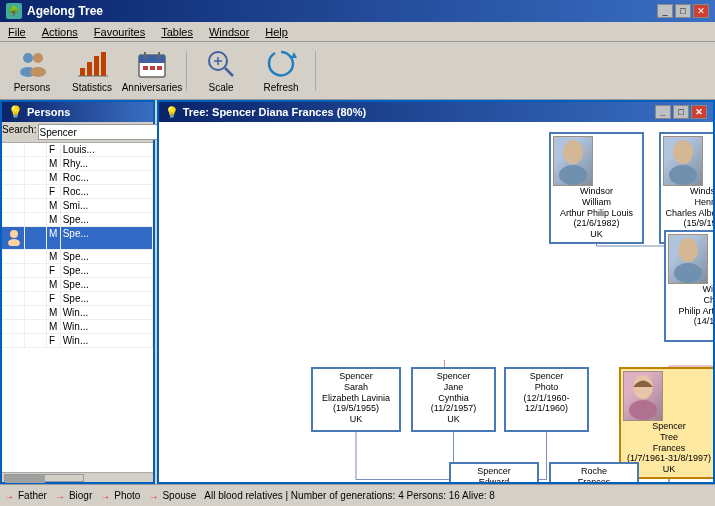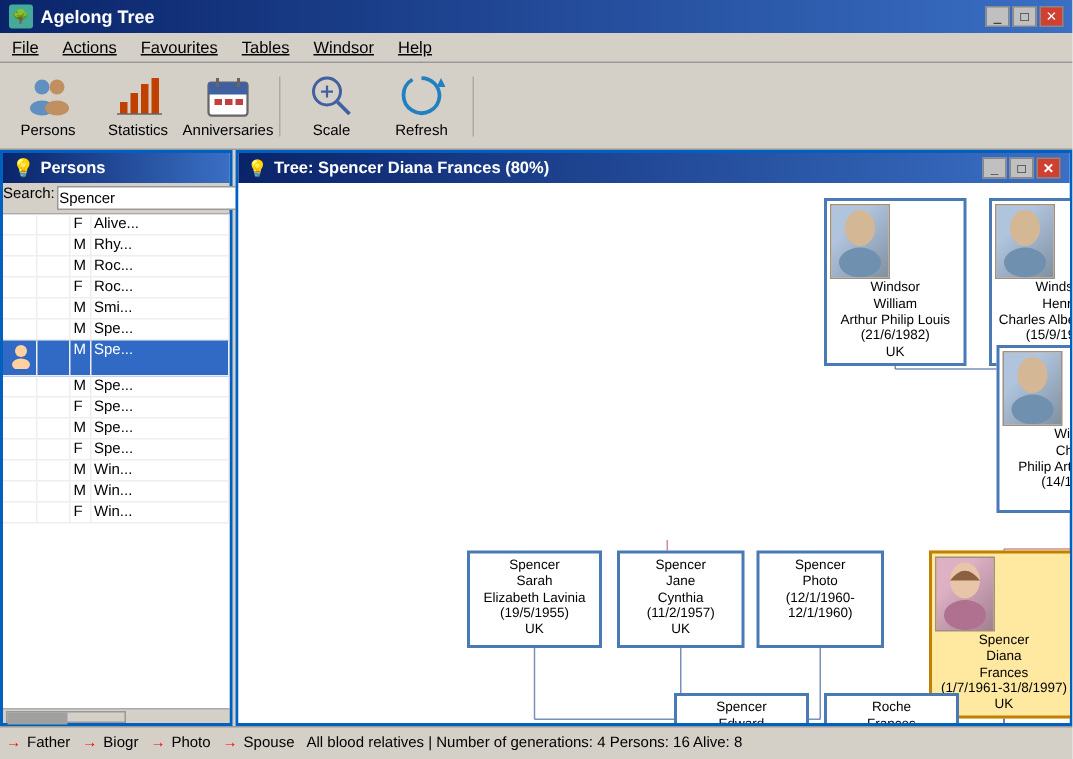--- a/index.html
+++ b/index.html
@@ -195,21 +195,21 @@
     <div class="search-row">
       <span class="search-label">Search:</span>
       <input class="search-input" type="text" value="Spencer" style="">
     </div>
     <div class="persons-table">
       <div id="persons-rows">
           <div class="persons-row">
             <div class="persons-cell photo"></div>
             <div class="persons-cell biog"></div>
             <div class="persons-cell gender">F</div>
-            <div class="persons-cell surname">Alive...</div>
+            <div class="persons-cell surname">Louis...</div>
           </div>
           <div class="persons-row">
             <div class="persons-cell photo"></div>
             <div class="persons-cell biog"></div>
             <div class="persons-cell gender">M</div>
             <div class="persons-cell surname">Rhy...</div>
           </div>
           <div class="persons-row">
             <div class="persons-cell photo"></div>
             <div class="persons-cell biog"></div>
@@ -420,21 +420,21 @@
           </div>
           <div class="person-node highlighted" style="left: 460px; top: 245px; width: 100px; min-height: 75px;">
             <div class="photo-placeholder photo-female">
               <svg width="38" height="48" viewBox="0 0 38 48">
       <ellipse cx="19" cy="15" rx="10" ry="12" fill="#e8c4a8"></ellipse>
       <ellipse cx="19" cy="38" rx="14" ry="10" fill="#b07090"></ellipse>
       <path d="M9 15 Q19 2 29 15" fill="#8b6040"></path>
     </svg>
             </div>
             <div>Spencer</div>
-            <div>Diana</div>
+            <div>Tree</div>
             <div>Frances</div>
             <div>(1/7/1961-31/8/1997)</div>
             <div>UK</div>
           </div>
           <div class="person-node" style="left: 290px; top: 340px; width: 90px; min-height: 65px;">
             <div>Spencer</div>
             <div>Edward</div>
           </div>
           <div class="person-node" style="left: 390px; top: 340px; width: 90px; min-height: 65px;">
             <div>Roche</div>

